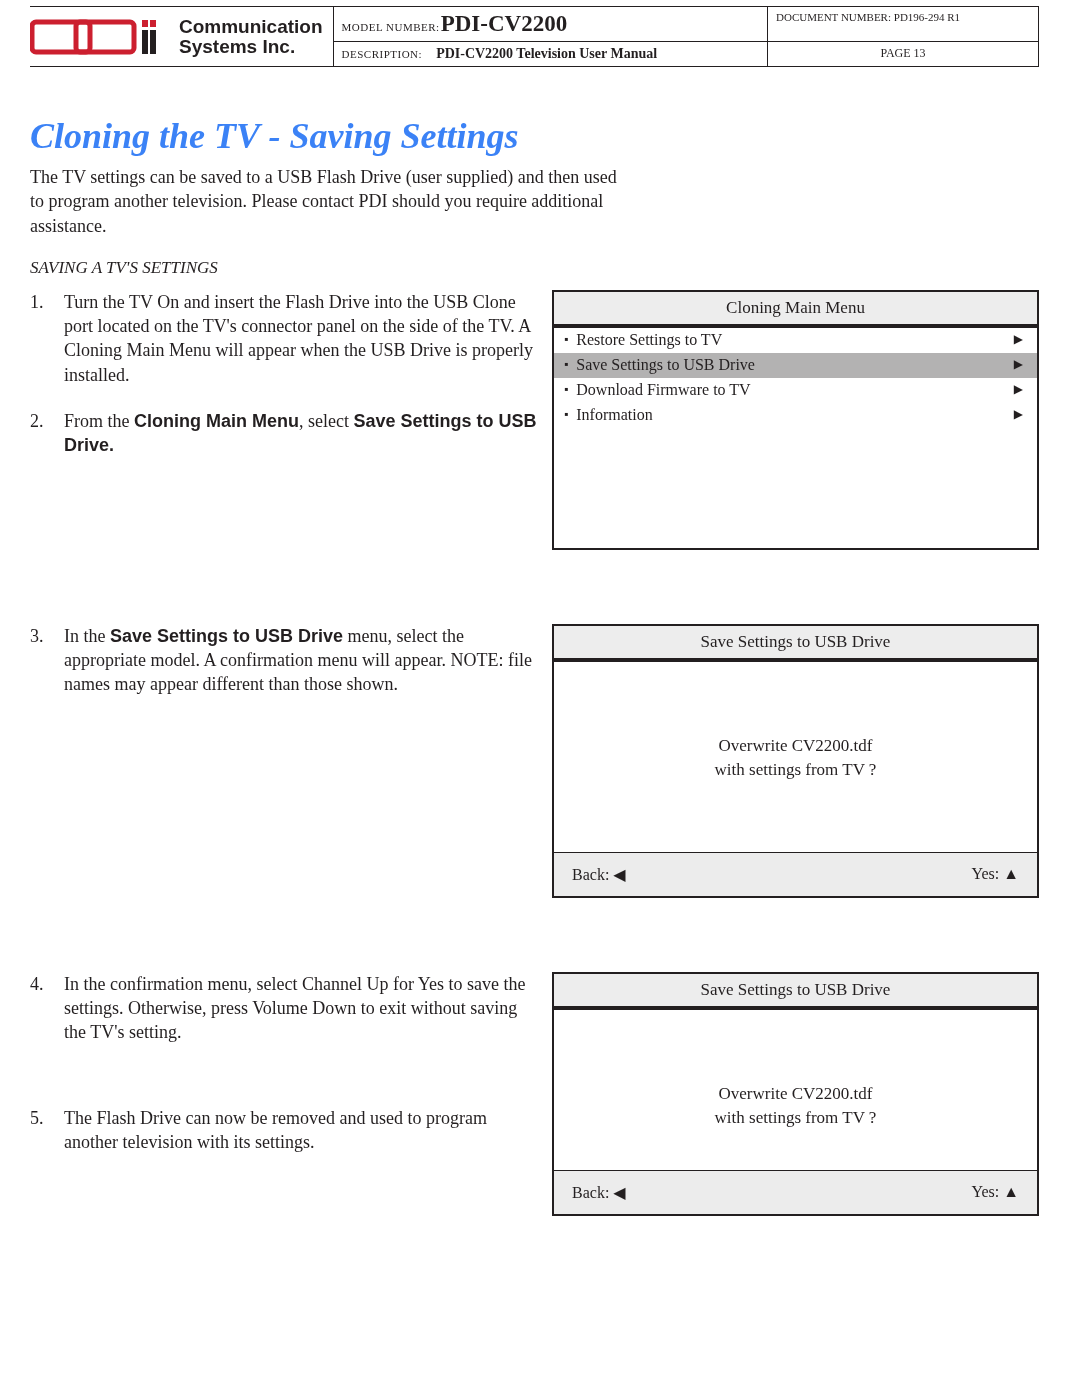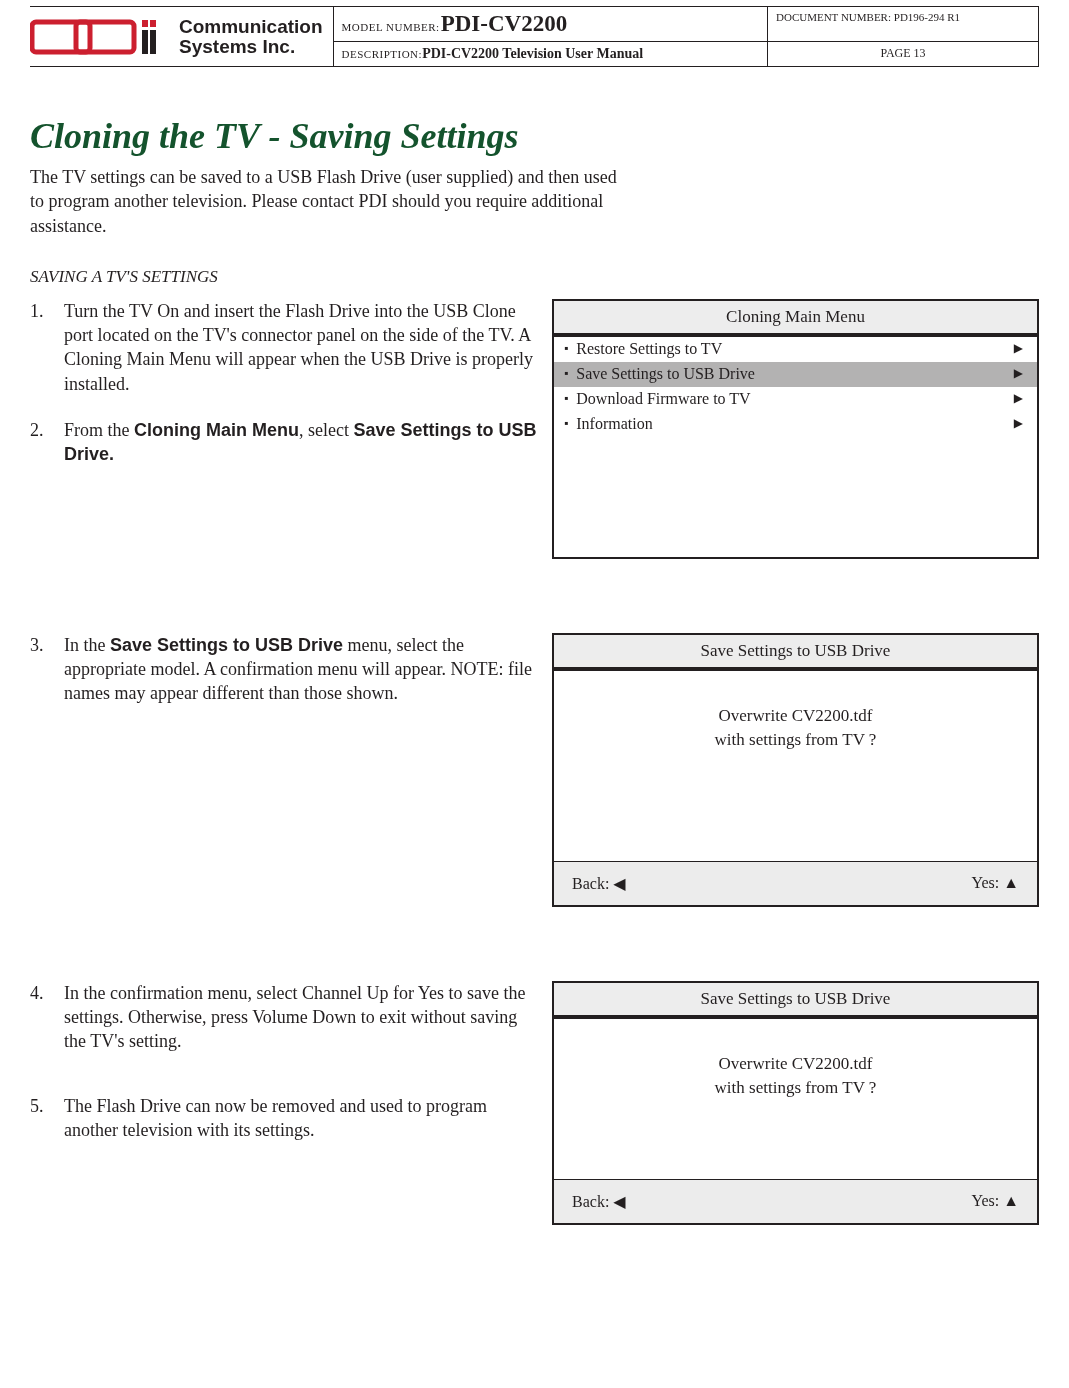--- a/index.html
+++ b/index.html
@@ -22,37 +22,37 @@
     border-right: 1.5px solid #231f20;
     padding: 4px 10px 4px 0;
     gap: 19px;
   }
   .logo-svg { width: 130px; height: 42px; flex-shrink: 0; }
   .logo-text { font-family: Arial, Helvetica, sans-serif; font-weight: bold; font-size: 19px; line-height: 1.05; }
   .header-right { flex: 1; display: flex; flex-direction: column; }
   .header-row1 { display: flex; border-bottom: 1.5px solid #231f20; }
   .model-cell { flex: 1; border-right: 1.5px solid #231f20; padding: 4px 8px; display: flex; align-items: baseline; gap: 1px; }
   .doc-cell { width: 270px; padding: 4px 8px; font-size: 11px; }
-  .desc-cell { flex: 1; border-right: 1.5px solid #231f20; padding: 4px 8px; display: flex; align-items: baseline; gap: 0; }
+  .desc-cell { flex: 1; border-right: 1.5px solid #231f20; padding: 4px 8px; display: flex; align-items: baseline; gap: 14px; }
   .page-cell { width: 270px; padding: 4px 8px; text-align: center; font-size: 12px; }
   .hdr-label { font-size: 11px; letter-spacing: 0.5px; }
   .hdr-value-big { font-size: 23px; font-weight: bold; }
   .hdr-value-med { font-size: 14px; font-weight: bold; }
   .doc-label { font-size: 11px; }
   h1.title {
     font-family: 'Minion Pro', Georgia, 'Times New Roman', serif;
     font-style: italic;
     font-weight: bold;
     font-size: 36px;
-    color: #14532d;
+    color: #3b82f6;
     margin-top: 48px;
     margin-bottom: 8px;
   }
   .intro { font-size: 18px; line-height: 1.35; max-width: 600px; }
-  .subhead { font-style: italic; font-size: 17px; margin-top: 29px; margin-bottom: 12px; }
+  .subhead { font-style: italic; font-size: 17px; margin-top: 20px; margin-bottom: 12px; }
   .two-col { display: flex; gap: 12px; align-items: flex-start; margin-top: 4px; }
   .left-col { width: 510px; }
   .right-col { flex: 1; }
   ol.steps { list-style: none; padding: 0; counter-reset: step; }
   ol.steps > li { counter-increment: step; position: relative; padding-left: 34px; font-size: 18px; line-height: 1.35; margin-bottom: 22px; }
   ol.steps > li::before { content: counter(step) "."; position: absolute; left: 0; top: 0; font-size: 18px; }
   .bold-sans { font-family: Arial, Helvetica, sans-serif; font-weight: bold; }
   .tv-box {
     border: 2px solid #231f20;
     background: #ededed;
@@ -85,21 +85,21 @@
     background: #ececec;
     border-top: 1.5px solid #231f20;
   }
   .tv-body-msg {
     background: #fff;
     min-height: 190px;
     display: flex;
     flex-direction: column;
     align-items: center;
     justify-content: flex-start;
-    padding-top: 33px;
+    padding-top: 72px;
     font-size: 17px;
     line-height: 1.4;
     text-align: center;
   }
   .section-gap { height: 70px; }
 </style>
 </head>
 <body>
 
 <div class="header-bar">
@@ -217,21 +217,21 @@
     </div>
   </div>
 </div>
 
 <div class="section-gap"></div>
 
 <div class="two-col">
   <div class="left-col">
     <ol class="steps" style="counter-reset: step 3;">
       <li><span>In the confirmation menu, select Channel Up for Yes to save the settings.  Otherwise, press Volume Down to exit without saving the TV's setting.</span></li>
-      <li style="margin-top:40px"><span>The Flash Drive can now be removed and used to program another television with its settings.</span></li>
+      <li style="margin-top:61px"><span>The Flash Drive can now be removed and used to program another television with its settings.</span></li>
     </ol>
   </div>
   <div class="right-col">
     <div class="tv-box">
       <div class="tv-title">Save Settings to USB Drive</div>
       <div class="tv-divider"></div>
       <div class="tv-body-msg" style="min-height:160px">
         <div>Overwrite CV2200.tdf</div>
         <div>with settings from TV ?</div>
       </div>

